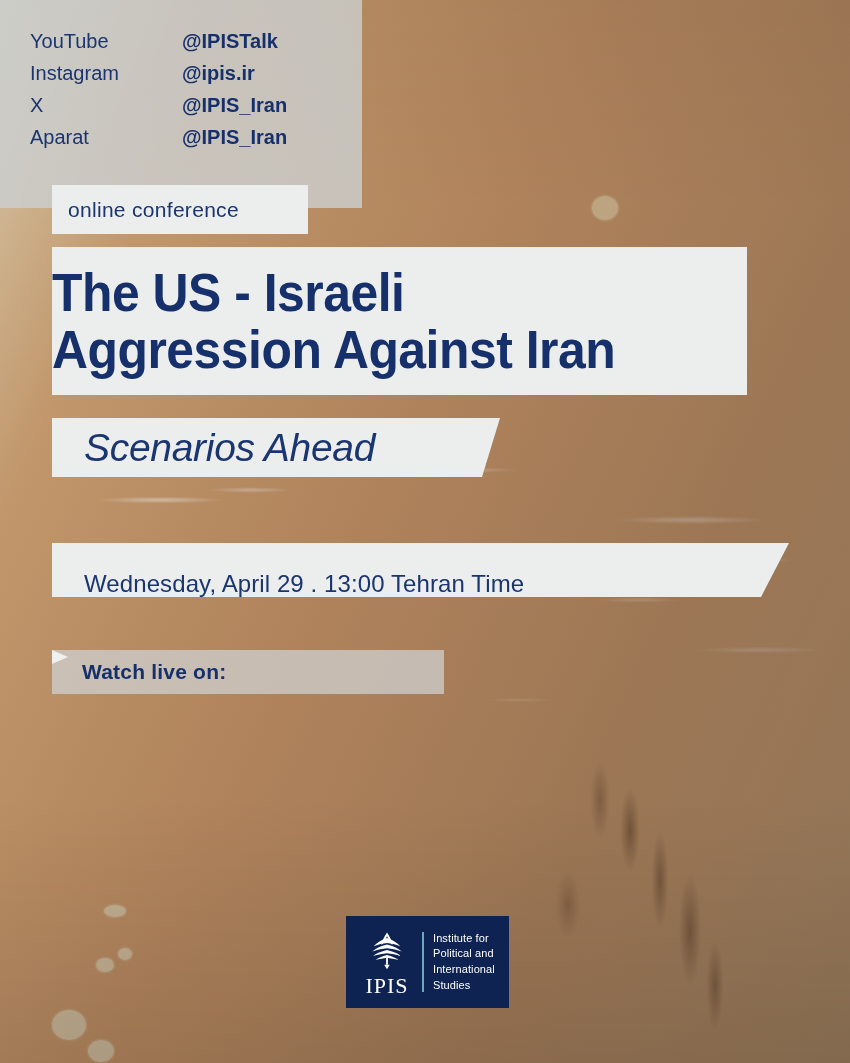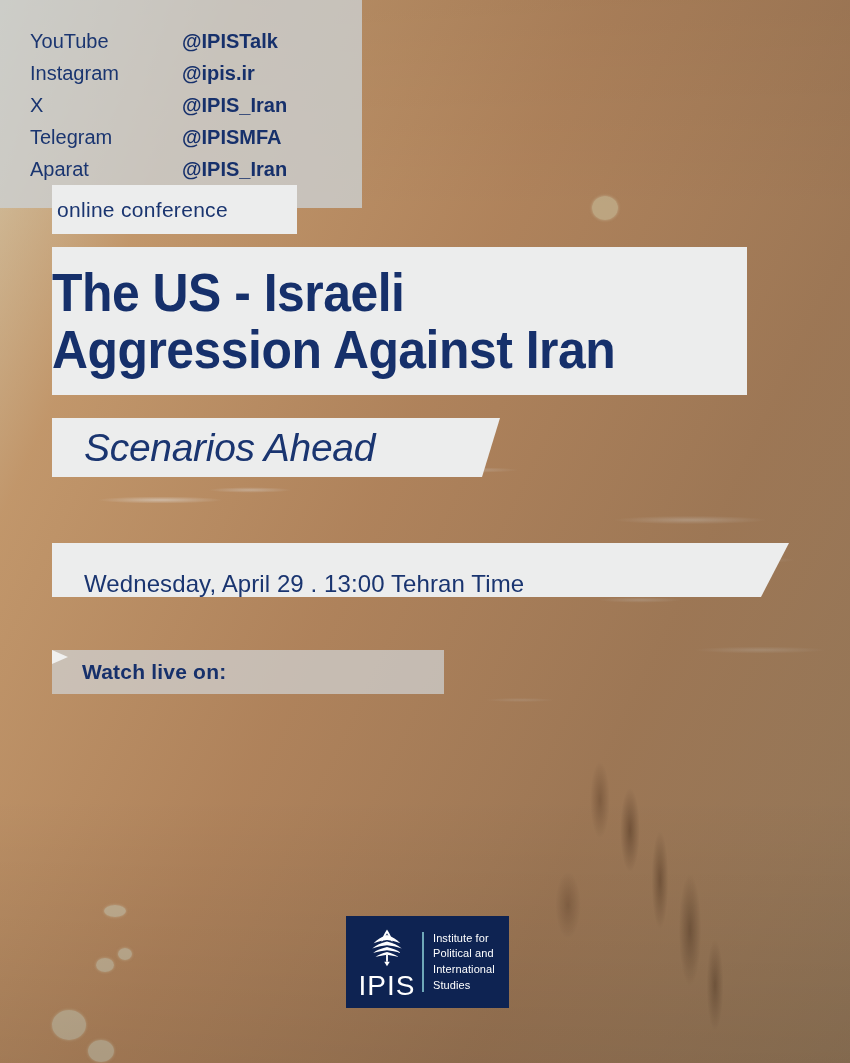--- a/index.html
+++ b/index.html
@@ -187,21 +187,21 @@
     display: flex;
     align-items: center;
   }
 
   
   #eyebrow-box {
     left: 52px;
     top: 185px;
     width: 240px;
     height: 49px;
-    padding-left: 5px;
+    padding-left: 16px;
   }
   #eyebrow-text {
     color: #1a3570;
     font-size: 21px;
     letter-spacing: 0.3px;
   }
 
   
   #title-box {
     left: 52px;
@@ -330,22 +330,22 @@
     flex-direction: column;
     align-items: center;
   }
   #logo-emblem {
     width: 46px;
     height: 46px;
     display: block;
   }
   #logo-acronym {
     color: #ffffff;
-    font-family: Liberation Sans, sans-serif;
-    font-size: 28px;
+    font-family: Liberation Serif, serif;
+    font-size: 22px;
     letter-spacing: 1px;
     line-height: 1;
     margin-top: 2px;
   }
   #logo-divider {
     width: 2px;
     height: 60px;
     background: #6fa8b8;
     margin: 0 9px 0 6px;
     flex: none;
@@ -412,24 +412,20 @@
         <span class="social-name">YouTube</span>
         <span class="social-handle">@IPISTalk</span>
       </div>
       <div class="social-row">
         <span class="social-name">Instagram</span>
         <span class="social-handle">@ipis.ir</span>
       </div>
       <div class="social-row">
         <span class="social-name">X</span>
         <span class="social-handle">@IPIS_Iran</span>
-      </div>
-      <div class="social-row">
-        <span class="social-name">Telegram</span>
-        <span class="social-handle">@IPISMFA</span>
       </div>
       <div class="social-row">
         <span class="social-name">Aparat</span>
         <span class="social-handle">@IPIS_Iran</span>
       </div>
     </div>
 
     <div id="logo-box">
       <div id="logo-emblem-wrap">
         <svg id="logo-emblem" viewBox="0 0 100 100">

